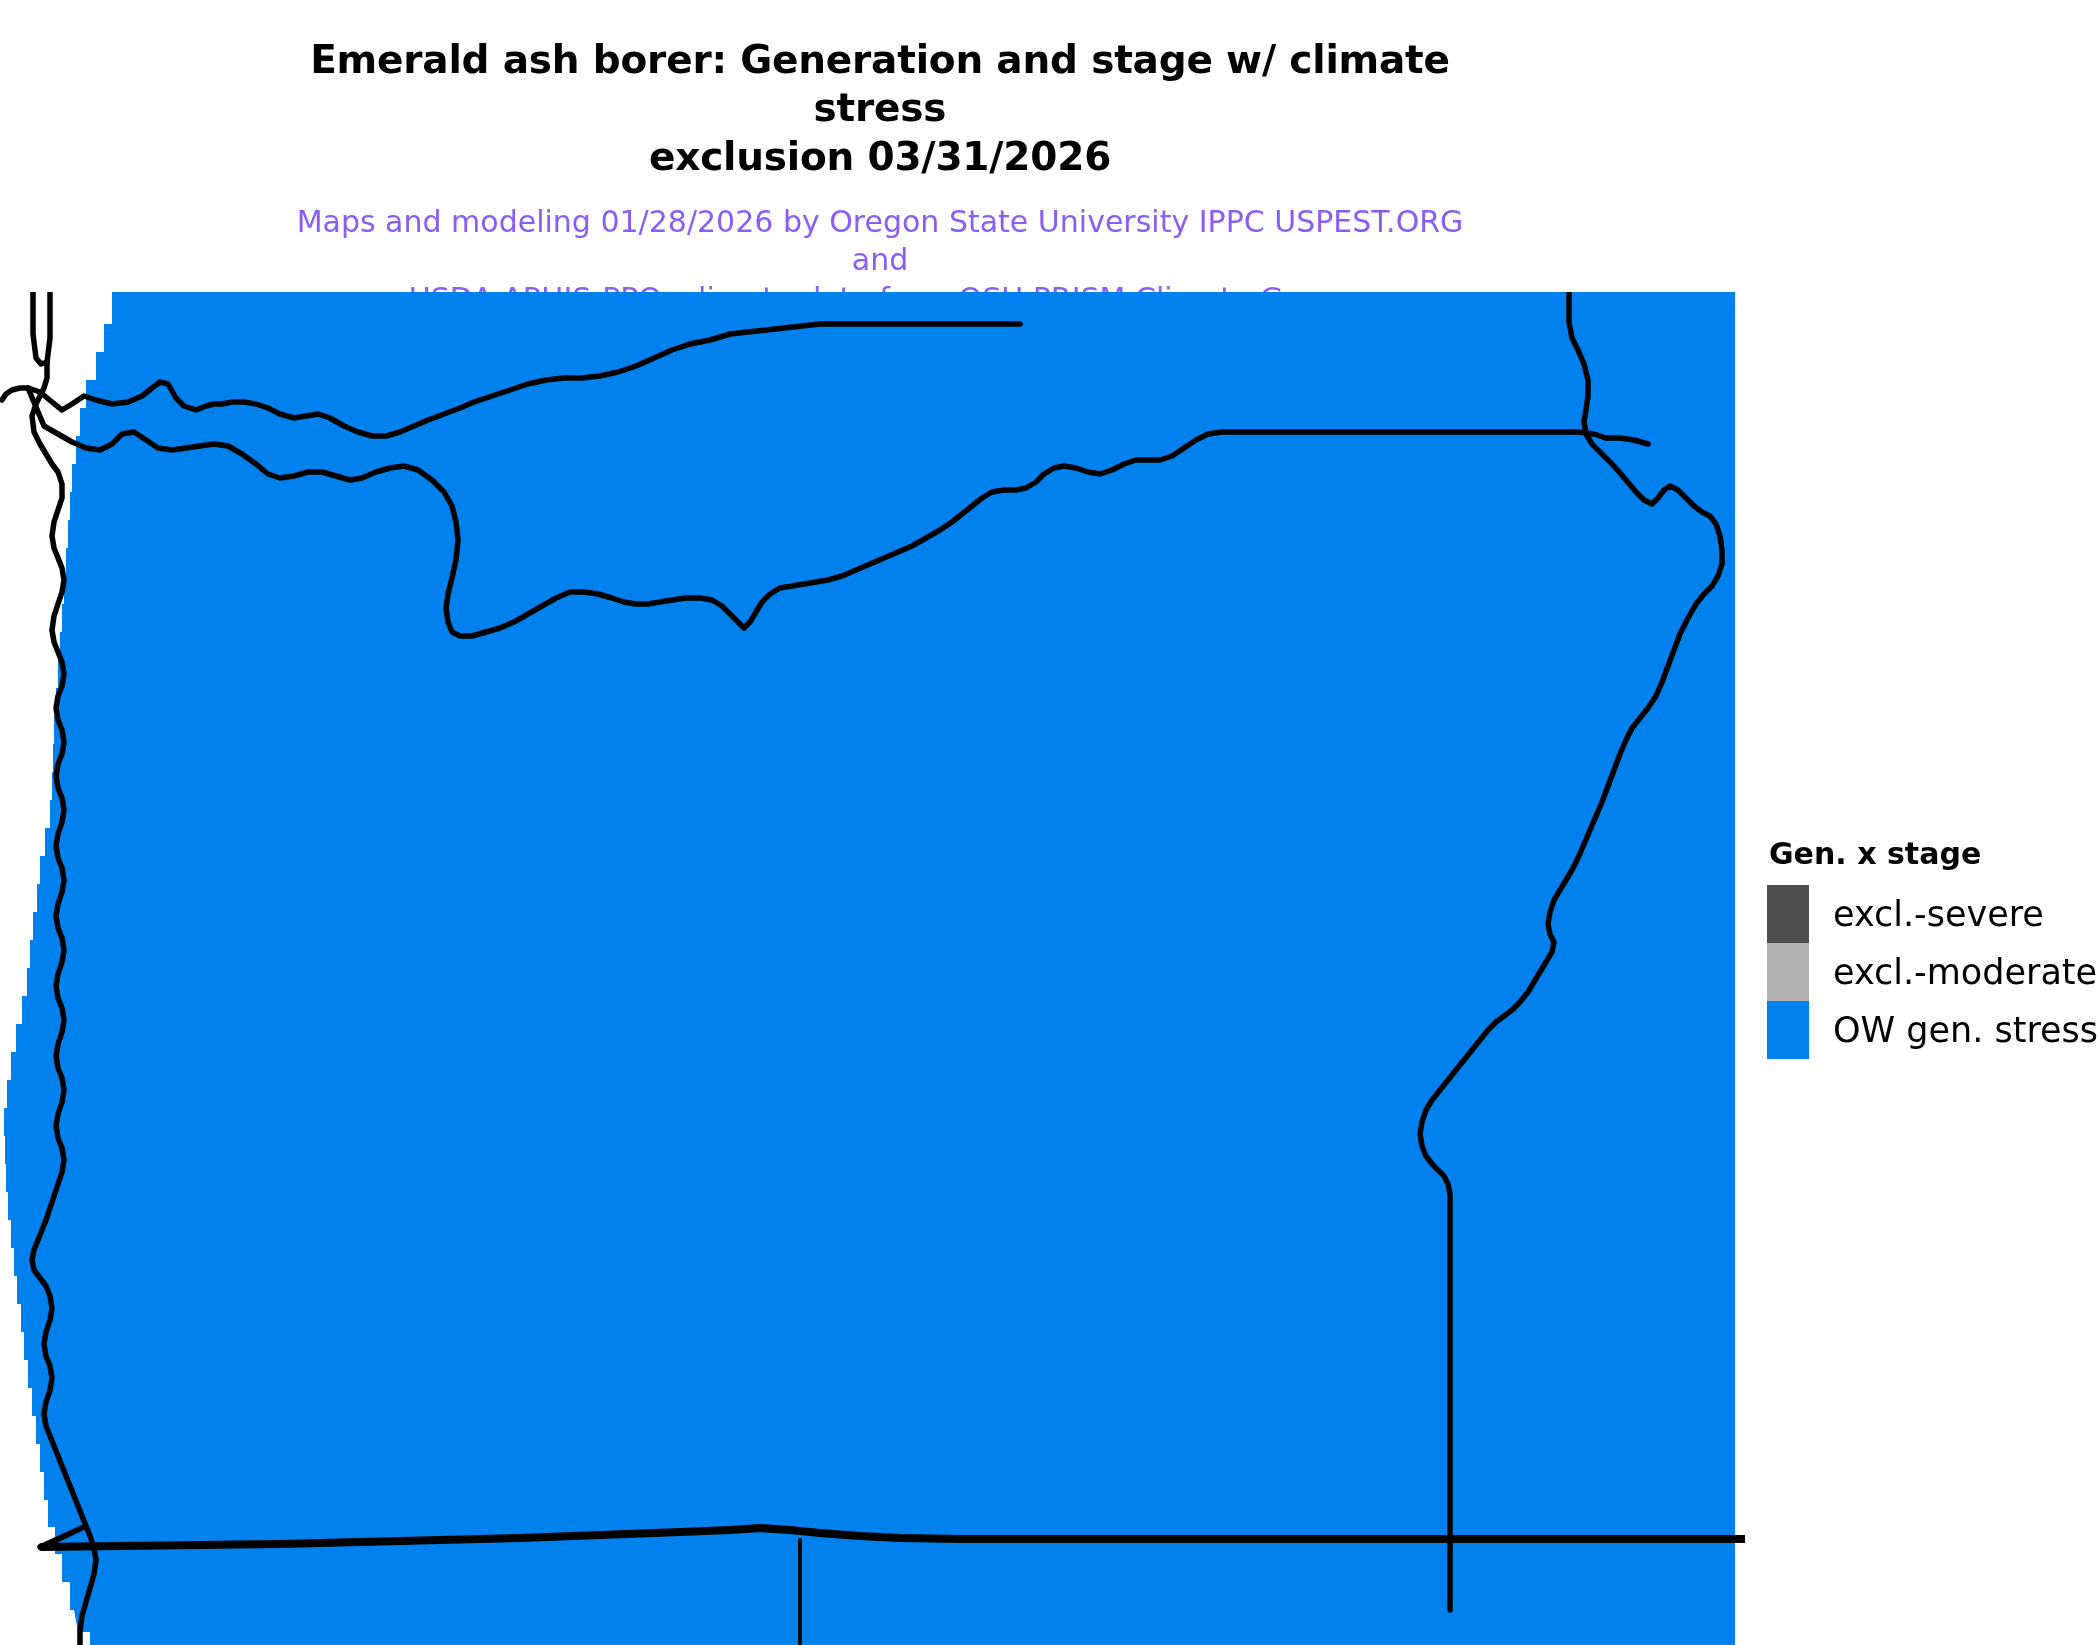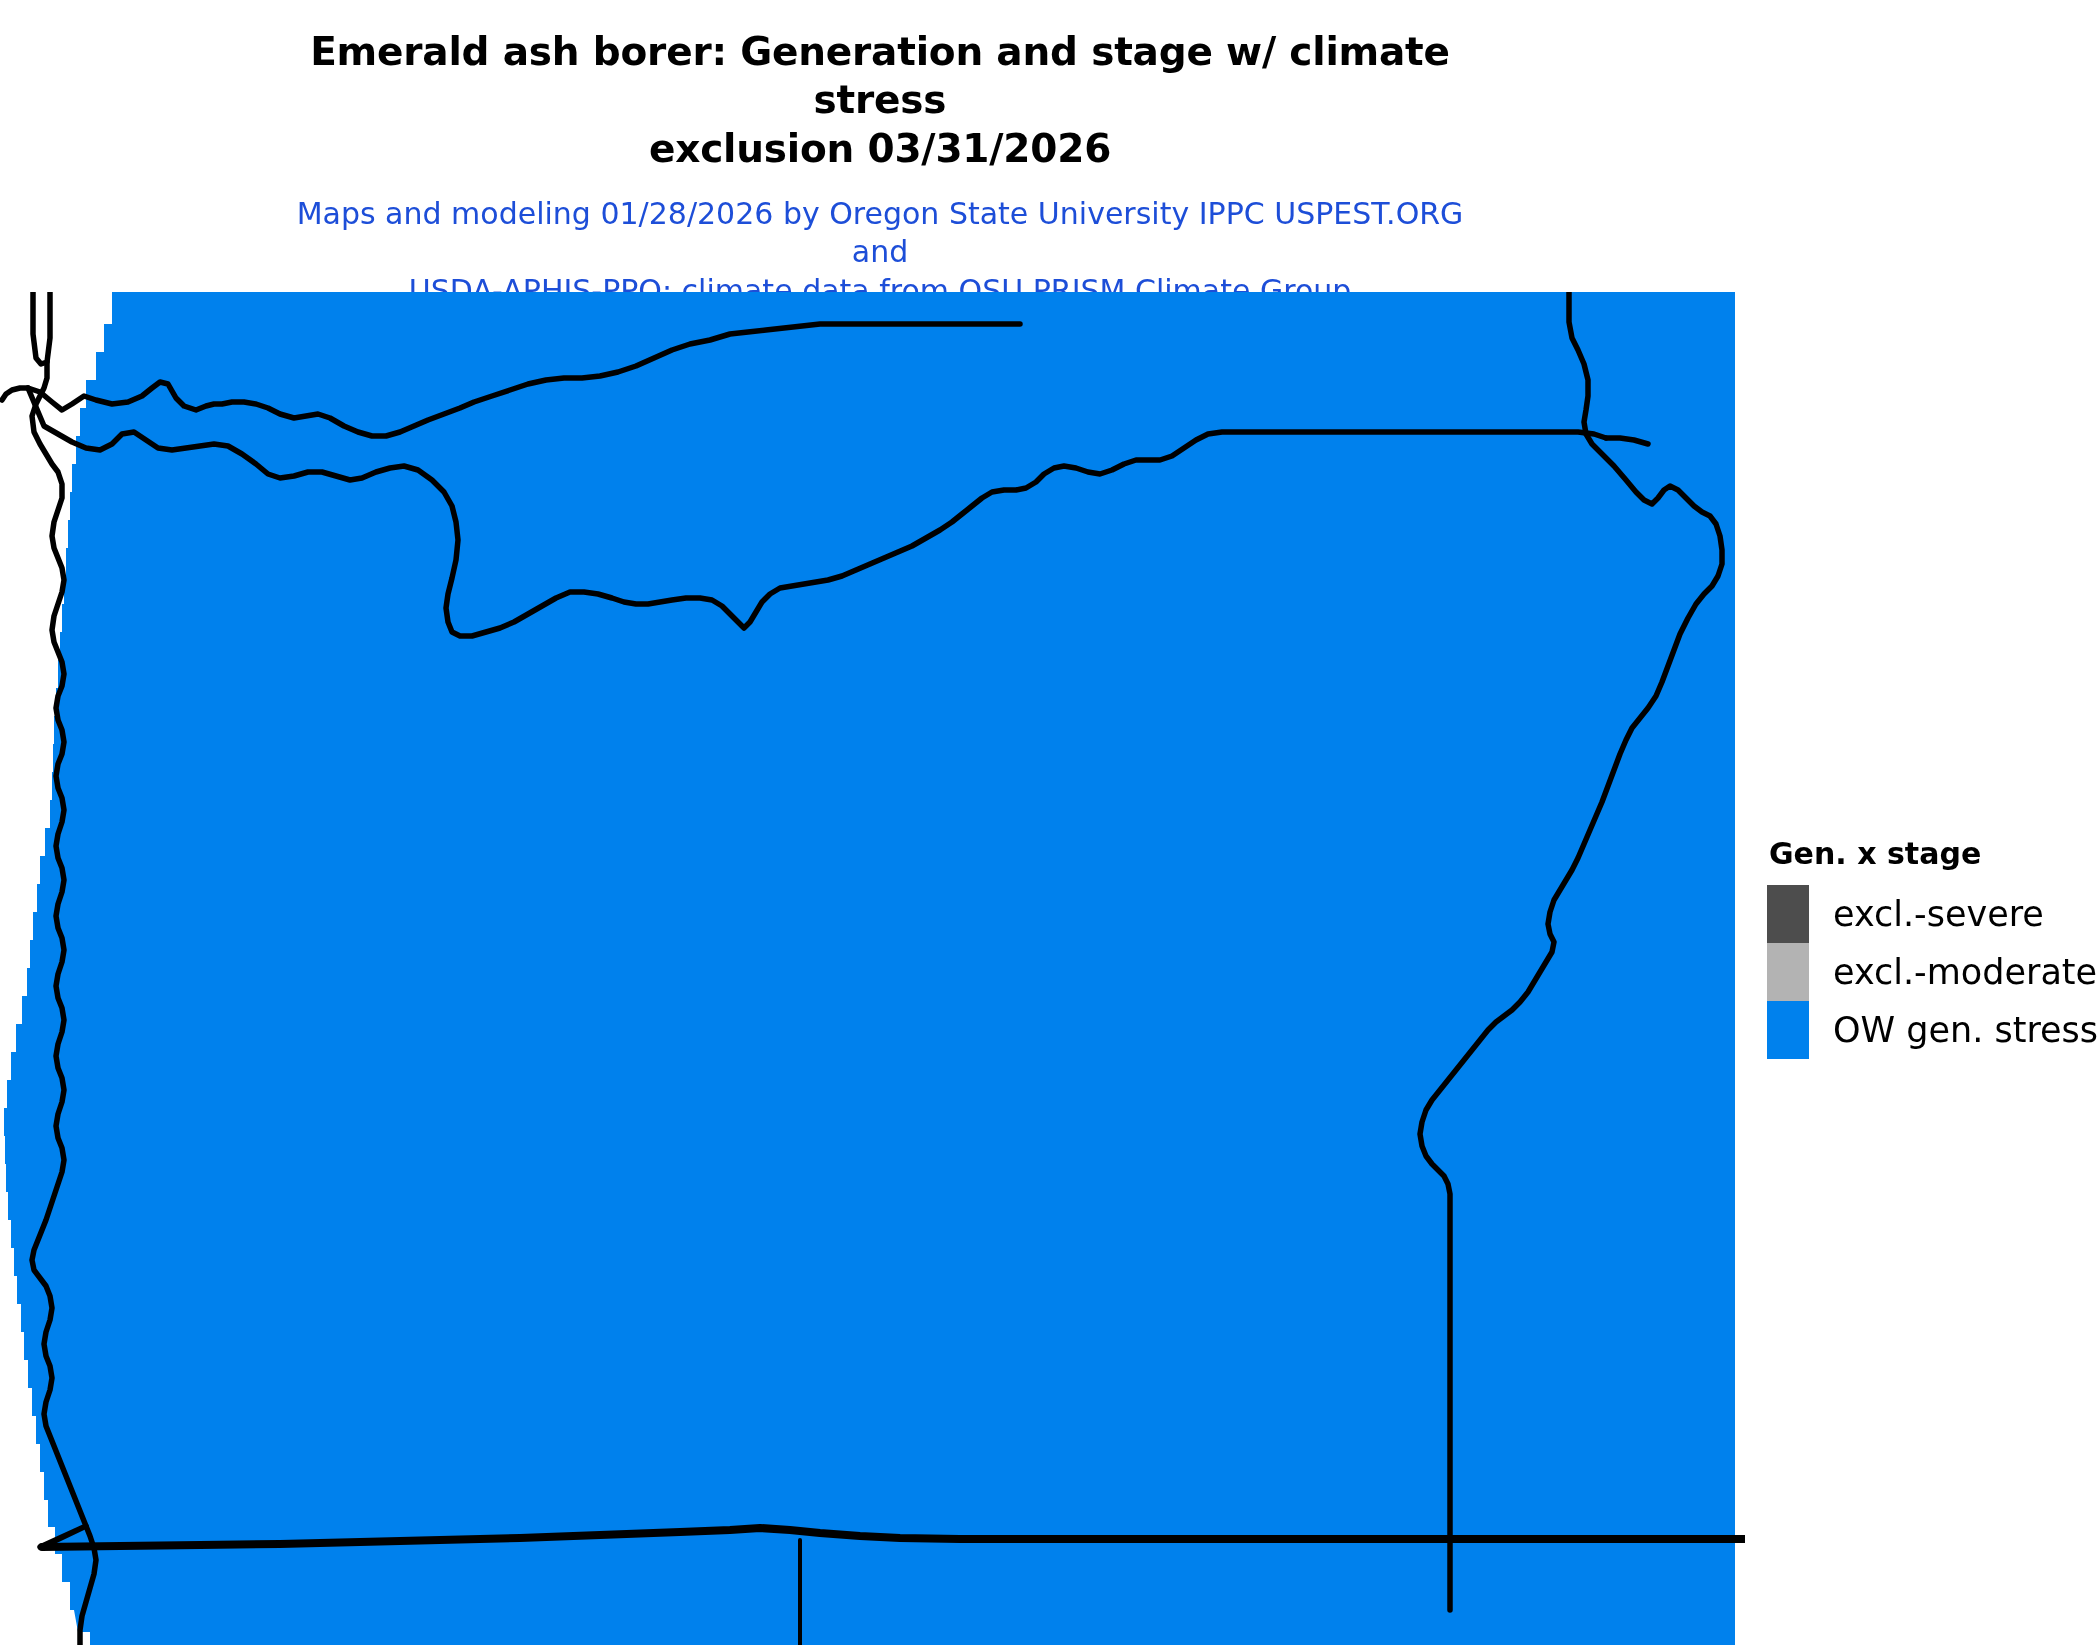--- a/index.html
+++ b/index.html
@@ -16,38 +16,38 @@
     color: #000000;
   }
 
   
   #header {
     position: absolute;
     left: 0;
     top: 0;
     width: 1760px;
     text-align: center;
-    padding-top: 28px;
+    padding-top: 36px;
   }
   #map-title {
     font-size: 39px;
     font-weight: bold;
     line-height: 1.24;
     letter-spacing: -0.2px;
     margin: 0 auto;
     width: 1180px;
     color: #000;
   }
   #map-subtitle {
     font-size: 30px;
     font-weight: normal;
     line-height: 1.28;
     margin: 22px auto 0 auto;
     width: 1190px;
-    color: #1d4ed8;
+    color: #8b5cf6;
   }
 
   
   #map-panel {
     position: absolute;
     left: 0px;
     top: 292px;
     width: 1745px;
     height: 1353px;
     overflow: hidden;

